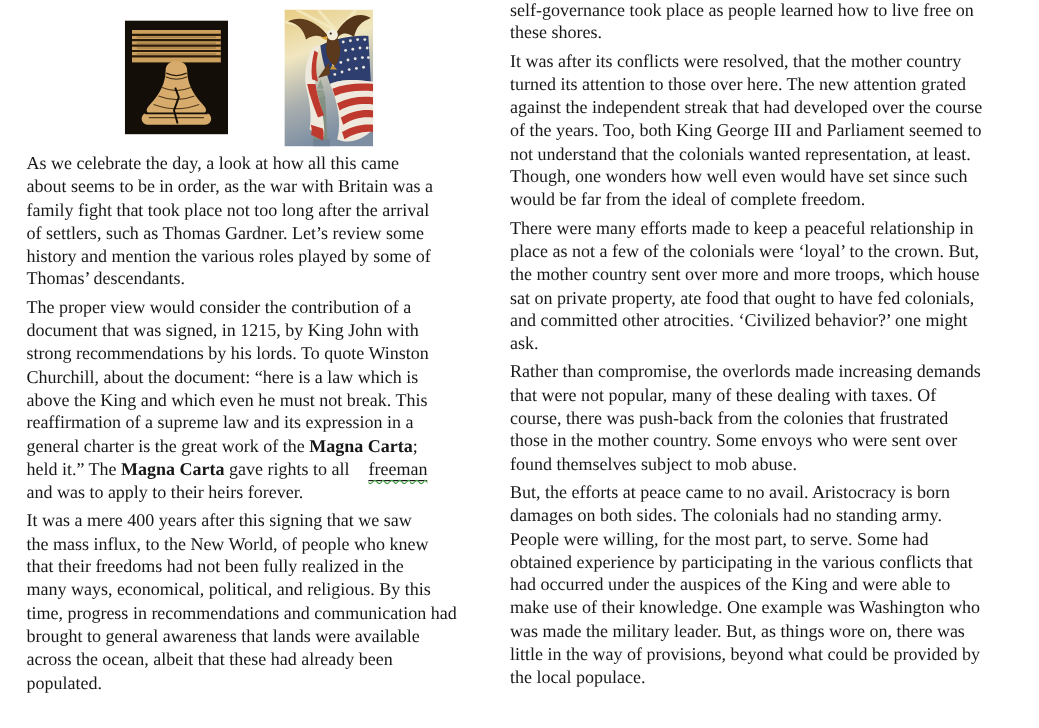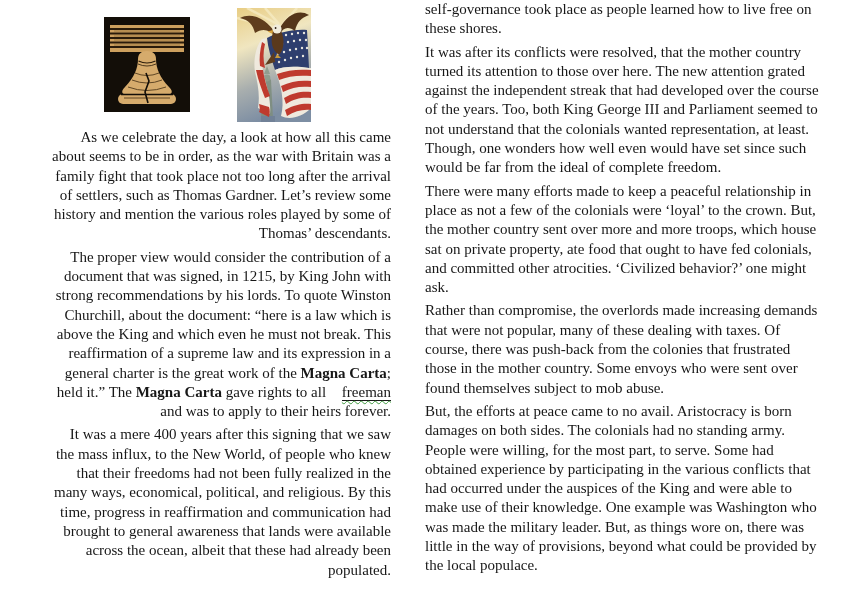--- a/index.html
+++ b/index.html
@@ -4,21 +4,21 @@
 <style>
   html,body{margin:0;padding:0;}
   body{
     width:866px;height:607px;background:#ffffff;overflow:hidden;position:relative;
     font-family:"Liberation Serif","DejaVu Serif",serif;color:#171717;
   }
   .img-box{position:absolute;}
   #bell-box{left:104px;top:17px;width:86px;height:95px;}
   #eagle-box{left:237px;top:8px;width:74px;height:114px;}
   .col{position:absolute;}
-  #col-left{left:8px;top:128px;width:383px;text-align:right;}
+  #col-left{left:22px;top:128px;width:383px;}
   #col-right{left:397px;top:0px;width:446px;margin-left:28px;}
   .para{margin:0 0 4px 0;}
   .line{white-space:pre;font-size:15px;line-height:19.3px;}
   .b{font-weight:bold;}
   .u{
     border-bottom:1px solid #171717;
     text-decoration:underline wavy #3f9b3f 1px;
     text-underline-offset:3px;
     margin-left:12px;
   }
@@ -156,21 +156,21 @@
       <div class="line">reaffirmation of a supreme law and its expression in a</div>
       <div class="line"><span>general charter is the great work of the </span><span class="b">Magna Carta</span><span>;</span></div>
       <div class="line"><span>held it.” The </span><span class="b">Magna Carta</span><span> gave rights to all </span><span class="u">freeman</span></div>
       <div class="line">and was to apply to their heirs forever.</div>
     </div>
     <div class="para">
       <div class="line">It was a mere 400 years after this signing that we saw</div>
       <div class="line">the mass influx, to the New World, of people who knew</div>
       <div class="line">that their freedoms had not been fully realized in the</div>
       <div class="line">many ways, economical, political, and religious. By this</div>
-      <div class="line">time, progress in reaffirmation and communication had</div>
+      <div class="line">time, progress in recommendations and communication had</div>
       <div class="line">brought to general awareness that lands were available</div>
       <div class="line">across the ocean, albeit that these had already been</div>
       <div class="line">populated.</div>
     </div>
   </div>
 <div class="col" id="col-right">
     <div class="para">
       <div class="line">self-governance took place as people learned how to live free on</div>
       <div class="line">these shores.</div>
     </div>

